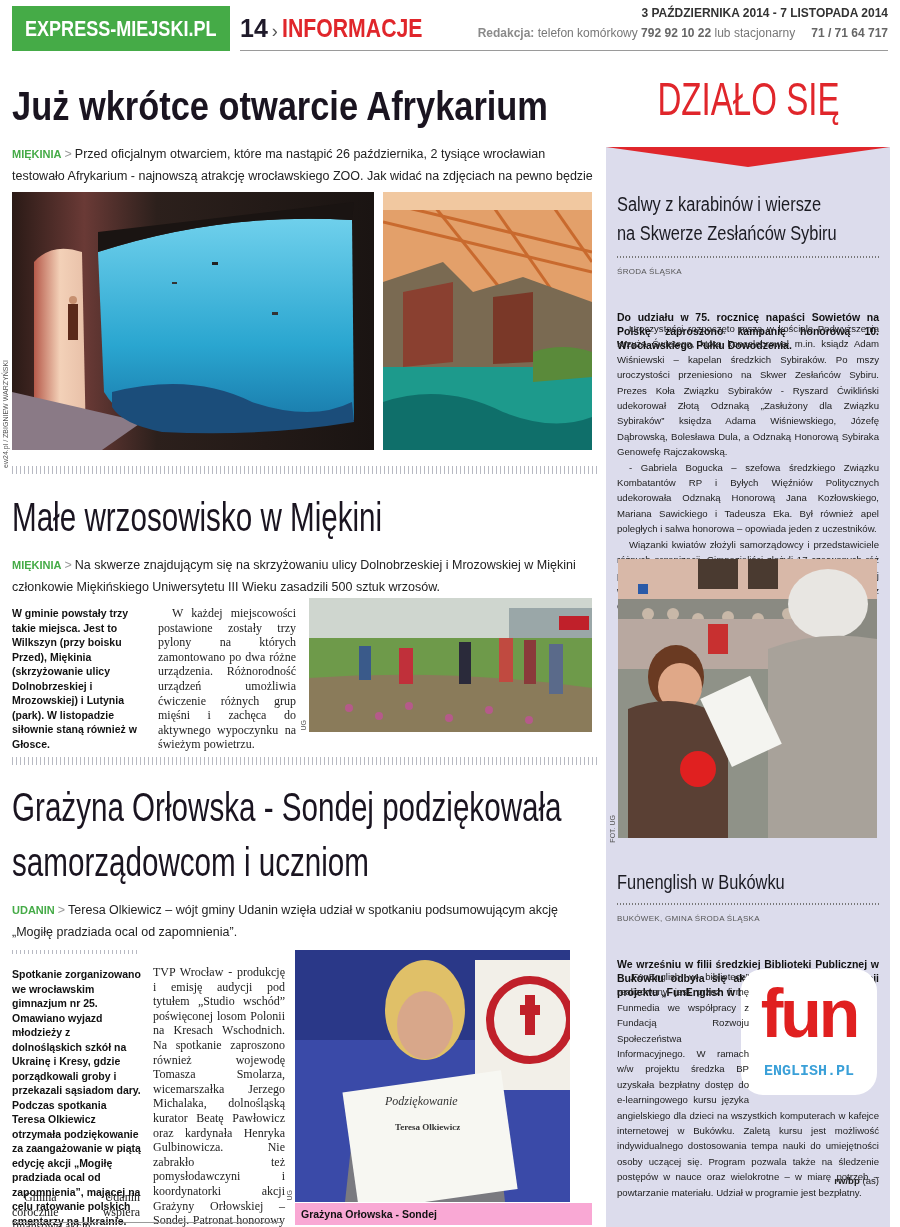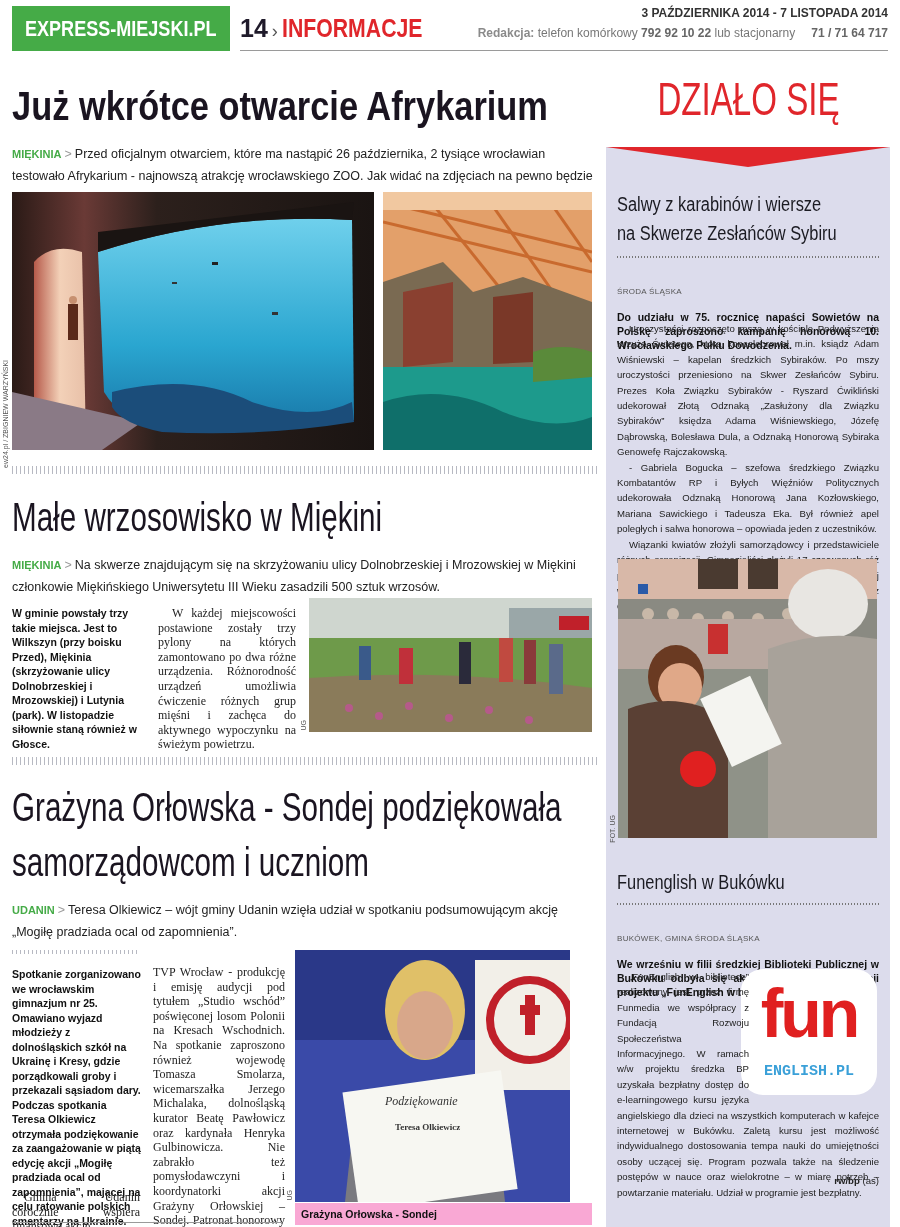--- a/index.html
+++ b/index.html
@@ -40,21 +40,21 @@
   .side-bold { font-size: 10.5px; line-height: 14.5px; font-weight: bold; color: #111; }
   .serif-body { font-family: "Liberation Serif", serif; font-size: 12px; line-height: 14.6px; text-align: justify; color: #222; }
 
   
   .dzialo { left: 607px; top: 72px; width: 283px; text-align: center; color: #e0262b; font-size: 46px; font-weight: normal; }
   .dzialo span { display: inline-block; transform: scaleX(0.72); }
   .right-panel { left: 606px; top: 147px; width: 284px; height: 1080px; background: #dcdcec; }
   .red-arrow { left: 606px; top: 147px; width: 284px; height: 20px; }
   .rp-title { font-size: 20px; line-height: 29px; color: #1b1b22; }
   .rp-title span { display: inline-block; transform: scaleX(0.82); transform-origin: left; white-space: nowrap; }
-  .rp-kicker { font-size: 8px; color: #555; letter-spacing: 0.3px; margin-top: 20px; }
+  .rp-kicker { font-size: 8px; color: #555; letter-spacing: 0.3px; }
   .rp-lead { font-size: 10.5px; line-height: 14px; font-weight: bold; color: #111; text-align: justify; margin-top: 32px; }
   .rp-body { font-size: 9.6px; line-height: 15.4px; color: #222; text-align: justify; }
   .rp-body p { text-indent: 12px; }
   .rp-dots { height: 2px; background-image: repeating-linear-gradient(90deg, #777 0 1px, transparent 1px 3px); }
 
   .caption-bar { background: #f9a8d4; font-weight: bold; font-size: 10.5px; color: #111; padding: 5px 6px; }
 </style>
 </head>
 <body>
 

